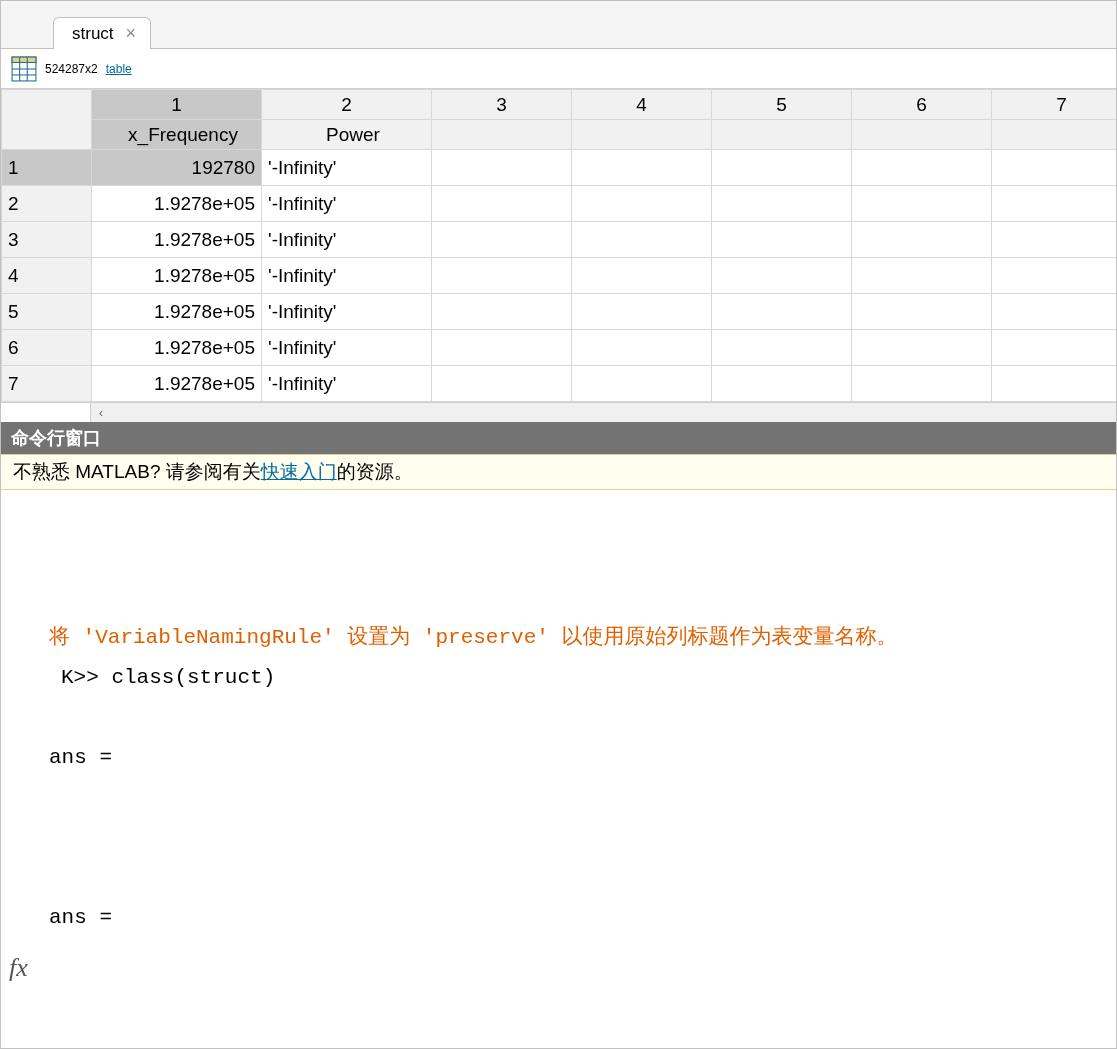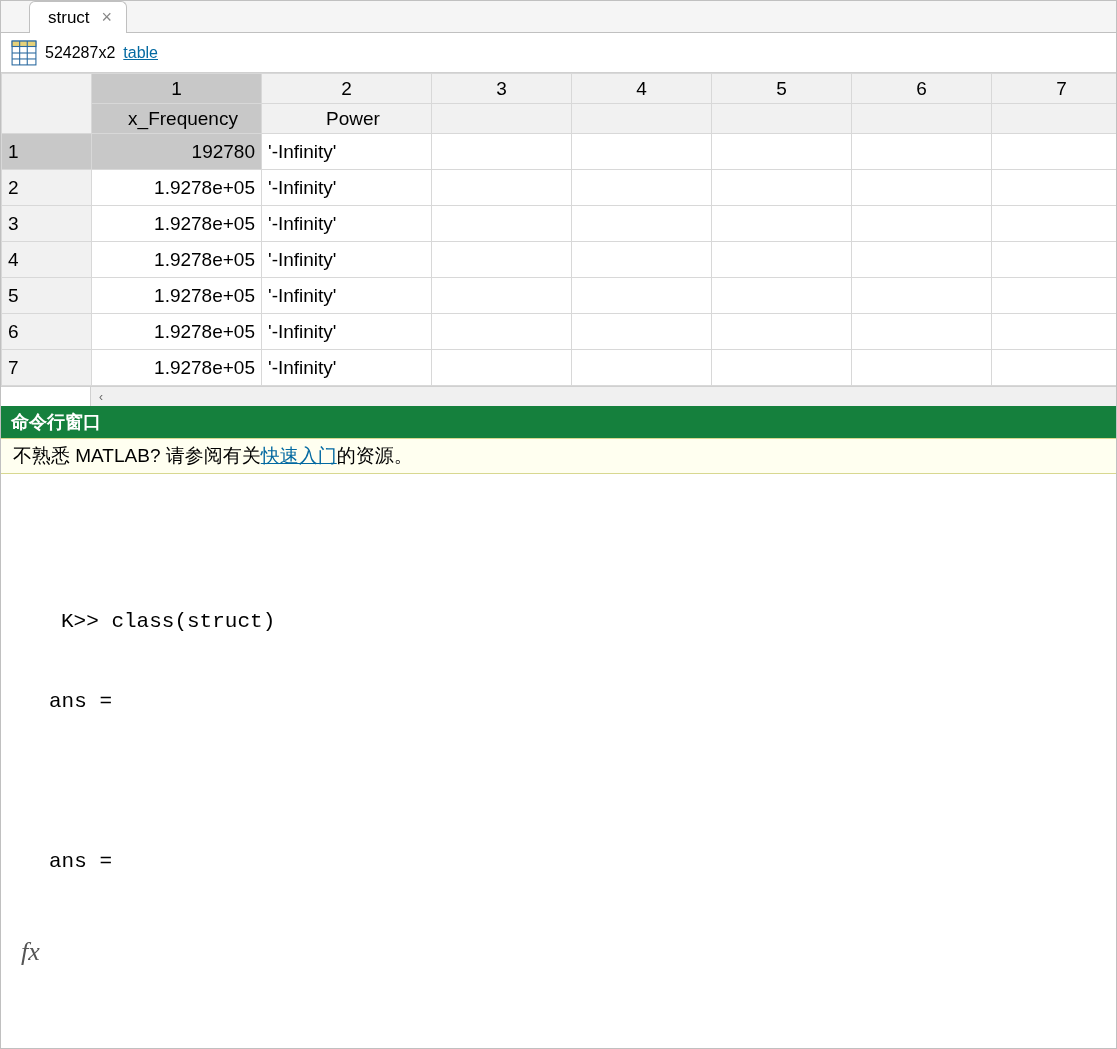--- a/index.html
+++ b/index.html
@@ -11,23 +11,23 @@
     height: 1049px;
     overflow: hidden;
     border: 1px solid #c0c0c0;
   }
 
   
   .tab-bar {
     display: flex;
     align-items: flex-end;
     background: #f5f5f5;
-    padding: 4px 0 0 28px;
+    padding: 4px 0 0 52px;
     border-bottom: 1px solid #c0c0c0;
-    height: 32px;
+    height: 48px;
   }
   .tab {
     display: flex;
     align-items: center;
     gap: 12px;
     background: #fff;
     border: 1px solid #c0c0c0;
     border-bottom: none;
     border-top-left-radius: 6px;
     border-top-right-radius: 6px;
@@ -42,21 +42,21 @@
     font-size: 18px;
     cursor: pointer;
   }
 
   
   .summary {
     display: flex;
     align-items: center;
     gap: 8px;
     padding: 4px 10px;
-    font-size: 16px;
+    font-size: 12px;
     border-bottom: 1px solid #d0d0d0;
     height: 40px;
   }
   .summary .icon {
     display: inline-flex;
     width: 26px;
     height: 26px;
   }
   .summary a { color: #0369a1; text-decoration: underline; }
 
@@ -132,21 +132,21 @@
     font-size: 12px;
   }
   .hscroll-bar {
     flex: 1;
     height: 100%;
     background: #f0f0f0;
   }
 
   
   .cmd-header {
-    background: #15803d;
+    background: #737373;
     color: #fff;
     padding: 8px 10px;
     font-size: 18px;
     font-weight: bold;
     height: 32px;
     display:flex; align-items:center;
   }
   .cmd-banner {
     background: #fffff0;
     border-top: 1px solid #d8d890;
@@ -170,21 +170,21 @@
   .cmd-body .gutter {
     position: absolute;
     left: 0; top: 0; bottom: 0;
     width: 40px;
     background: #fff;
   }
   .warn { color: #e06000; }
   .prompt { color: #000; margin-left: 12px; }
   .fx {
     position: absolute;
-    left: 20px;
+    left: 8px;
     bottom: 2px;
     font-style: italic;
     font-family: "Times New Roman", serif;
     font-size: 26px;
     color: #555;
   }
 </style>
 </head>
 <body>
 
@@ -324,15 +324,15 @@
 </div>
 
 <div class="cmd-header">命令行窗口</div>
 <div class="cmd-banner">
   <span>不熟悉 MATLAB? 请参阅有关</span>
     <a href="#">快速入门</a>
     <span>的资源。</span>
 </div>
 <div class="cmd-body">
   <div class="gutter"></div>
-  <div id="cmd-lines"><div class="prompt">K&gt;&gt; class(struct)</div><div>&nbsp;</div><div>ans =</div><div>&nbsp;</div><div>&nbsp;</div><div>&nbsp;</div><div>ans =</div></div>
+  <div id="cmd-lines"><div class="warn">将 'VariableNamingRule' 设置为 'preserve' 以使用原始列标题作为表变量名称。</div><div class="prompt">K&gt;&gt; class(struct)</div><div>&nbsp;</div><div>ans =</div><div>&nbsp;</div><div>&nbsp;</div><div>&nbsp;</div><div>ans =</div></div>
   <span class="fx">fx</span>
 </div>
 
 </body></html>

